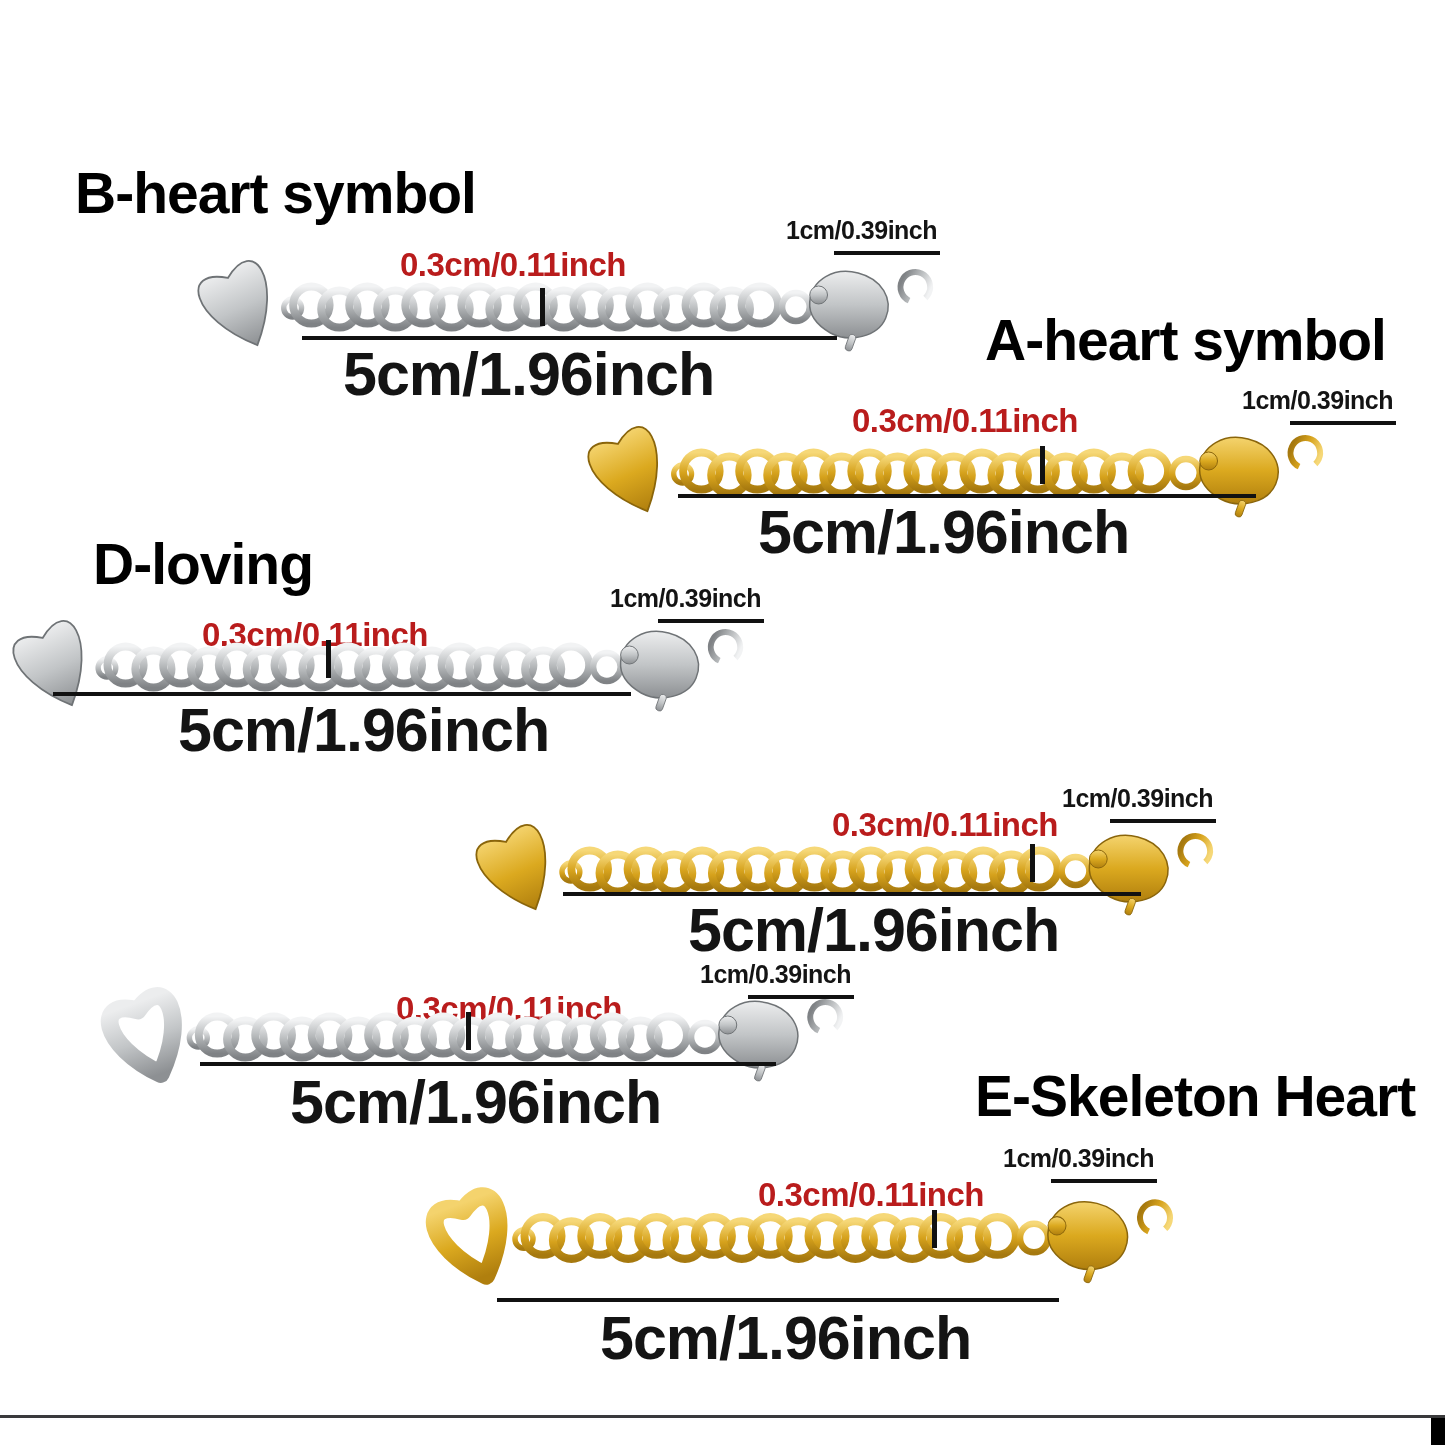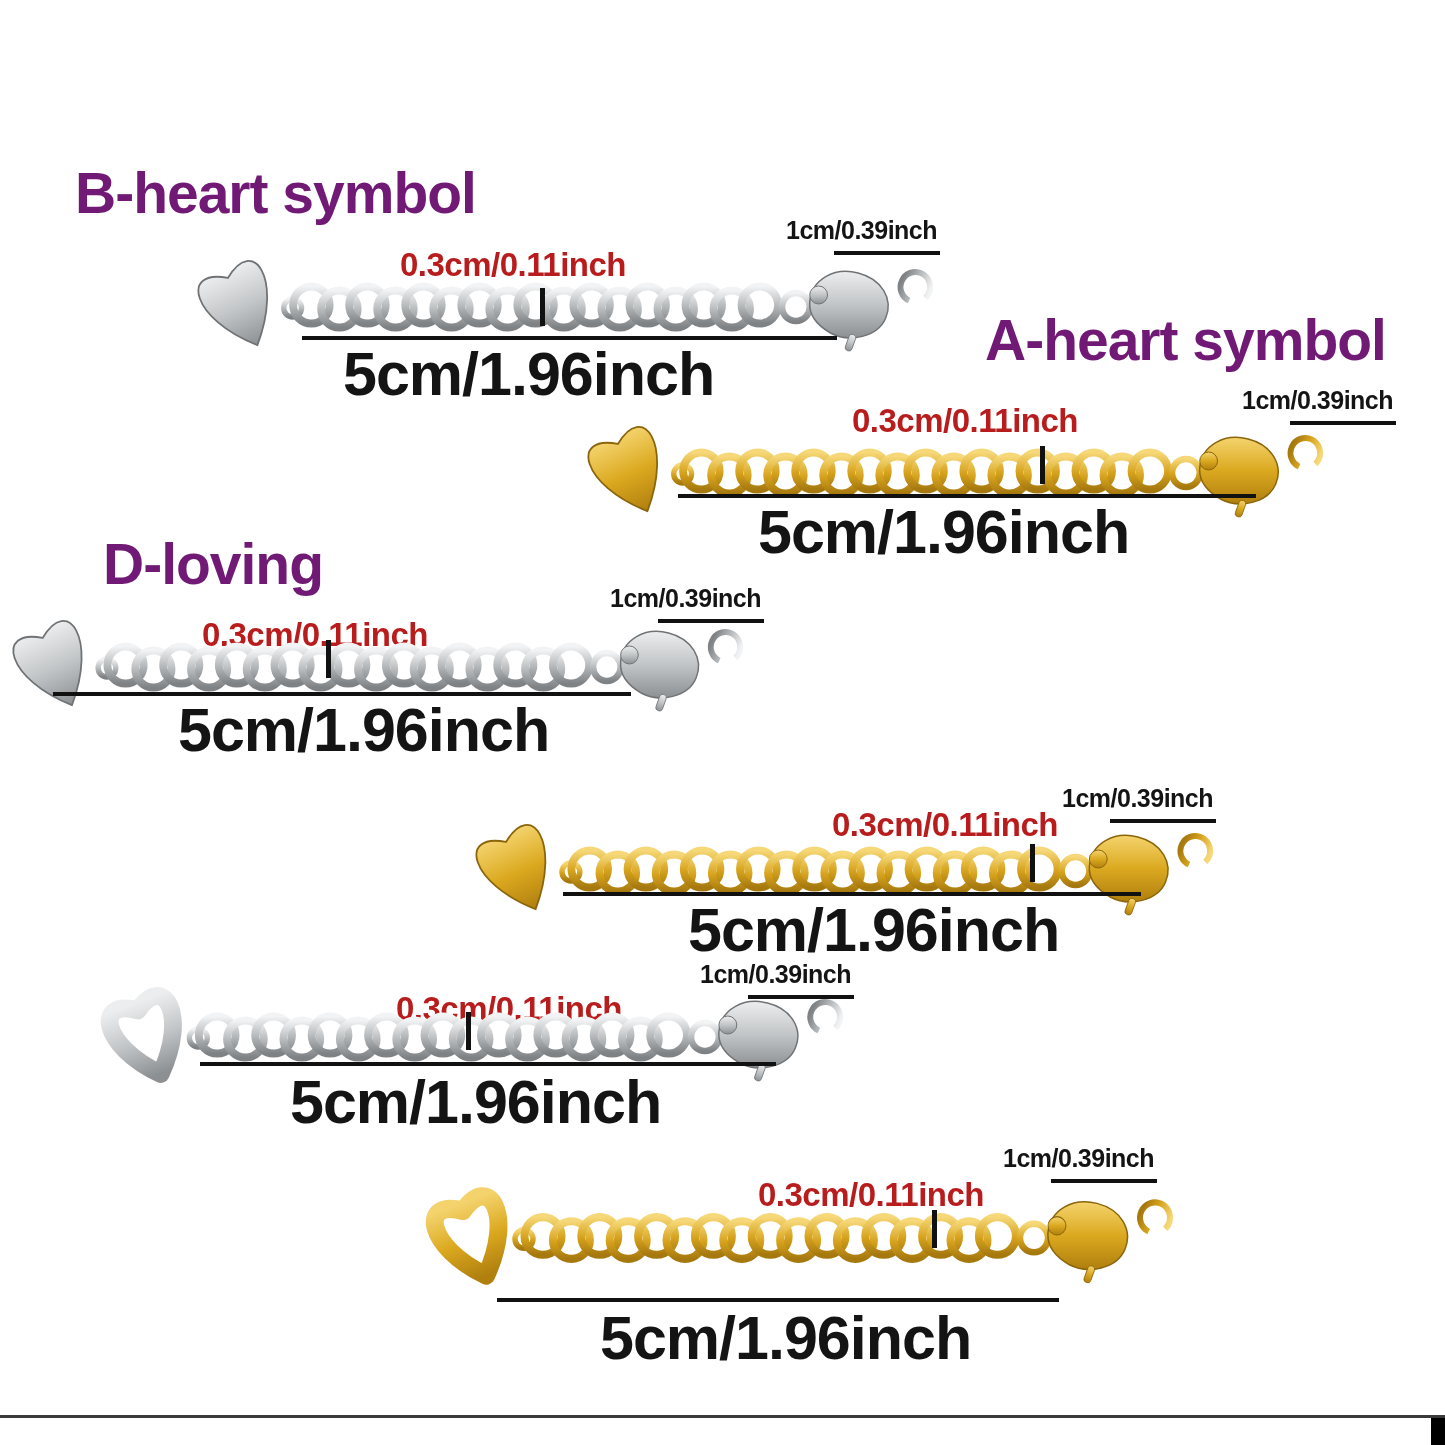--- a/index.html
+++ b/index.html
@@ -7,21 +7,21 @@
     position:relative;
     width:1445px;height:1445px;
     background:#ffffff;
     overflow:hidden;
     font-family:"Liberation Sans","DejaVu Sans",sans-serif;
   }
   .product{position:absolute;inset:0;pointer-events:none;}
   .title{
     position:absolute;
     font-size:57px;font-weight:700;letter-spacing:-1px;
-    color:#701a75;white-space:nowrap;line-height:1;
+    color:#000000;white-space:nowrap;line-height:1;
   }
   .mlabel{
     position:absolute;
     font-size:33px;font-weight:700;letter-spacing:-0.5px;
     color:#b91c1c;white-space:nowrap;line-height:1;
   }
   .clasp-label{
     position:absolute;
     font-size:25px;font-weight:700;letter-spacing:-0.5px;
     color:#141414;white-space:nowrap;line-height:1;
@@ -135,21 +135,21 @@
         <circle cx="637" cy="43" r="9" fill="url(#fillG)" stroke="#8a650b" stroke-width="1"></circle>
         <rect x="666" y="82" width="7" height="17" rx="3" transform="rotate(20 669 90)" fill="url(#fillG)" stroke="#8a650b" stroke-width="0.8"></rect>
         <circle cx="735" cy="35" r="15" fill="none" stroke="url(#strG)" stroke-width="6" stroke-dasharray="76 18" transform="rotate(115 735 35)"></circle>
       </svg>
     <div class="tick" style="left:1040px;top:446px"></div>
     <div class="mline" style="left:678px;top:494px;width:578px"></div>
     <div class="size-label" style="left:758px;top:502px">5cm/1.96inch</div>
   </div>
 
   <div class="product">
-    <div class="title" style="left:103px;top:536px">D-loving</div>
+    <div class="title" style="left:93px;top:536px">D-loving</div>
     <div class="clasp-label" style="left:610px;top:586px">1cm/0.39inch</div>
     <div class="mlabel" style="left:202px;top:618px">0.3cm/0.11inch</div>
     <svg class="chain-svg" style="left:5px;top:612px;width:745px;height:110px" viewBox="0 0 760 110" preserveAspectRatio="none">
         <path d="M0,30 C-34,-4 -27,-38 0,-19 C27,-38 34,-4 0,30 Z" transform="translate(50,52) rotate(-24) scale(1.5)" fill="url(#fillS)" stroke="#6f7376" stroke-width="1.2"></path>
         <circle cx="104" cy="56" r="9" fill="none" stroke="url(#strS)" stroke-width="5.5"></circle>
         <circle cx="123.0" cy="53" r="18.5" fill="none" stroke="url(#strS)" stroke-width="8"></circle>
         <circle cx="151.4" cy="57" r="18.5" fill="none" stroke="url(#strS)" stroke-width="8"></circle>
         <circle cx="179.8" cy="53" r="18.5" fill="none" stroke="url(#strS)" stroke-width="8"></circle>
         <circle cx="208.2" cy="57" r="18.5" fill="none" stroke="url(#strS)" stroke-width="8"></circle>
         <circle cx="236.6" cy="53" r="18.5" fill="none" stroke="url(#strS)" stroke-width="8"></circle>
@@ -238,20 +238,21 @@
         <circle cx="637" cy="43" r="9" fill="url(#fillS)" stroke="#6f7376" stroke-width="1"></circle>
         <rect x="666" y="82" width="7" height="17" rx="3" transform="rotate(20 669 90)" fill="url(#fillS)" stroke="#6f7376" stroke-width="0.8"></rect>
         <circle cx="735" cy="35" r="15" fill="none" stroke="url(#strS)" stroke-width="6" stroke-dasharray="76 18" transform="rotate(115 735 35)"></circle>
       </svg>
     <div class="tick" style="left:466px;top:1012px"></div>
     <div class="mline" style="left:200px;top:1062px;width:576px"></div>
     <div class="size-label" style="left:290px;top:1072px">5cm/1.96inch</div>
   </div>
 
   <div class="product">
+    <div class="title" style="left:975px;top:1068px">E-Skeleton Heart</div>
     <div class="clasp-label" style="left:1003px;top:1146px">1cm/0.39inch</div>
     <div class="mlabel" style="left:758px;top:1178px">0.3cm/0.11inch</div>
     <svg class="chain-svg" style="left:420px;top:1182px;width:760px;height:112px" viewBox="0 0 760 110" preserveAspectRatio="none">
         <path d="M0,30 C-34,-4 -27,-38 0,-19 C27,-38 34,-4 0,30 Z" transform="translate(52,53) rotate(-20) scale(1.38)" fill="none" stroke="url(#fillG)" stroke-width="13" stroke-linejoin="round"></path>
         <circle cx="104" cy="56" r="9" fill="none" stroke="url(#strG)" stroke-width="5.5"></circle>
         <circle cx="123.0" cy="53" r="18.5" fill="none" stroke="url(#strG)" stroke-width="8"></circle>
         <circle cx="151.4" cy="57" r="18.5" fill="none" stroke="url(#strG)" stroke-width="8"></circle>
         <circle cx="179.8" cy="53" r="18.5" fill="none" stroke="url(#strG)" stroke-width="8"></circle>
         <circle cx="208.2" cy="57" r="18.5" fill="none" stroke="url(#strG)" stroke-width="8"></circle>
         <circle cx="236.6" cy="53" r="18.5" fill="none" stroke="url(#strG)" stroke-width="8"></circle>

